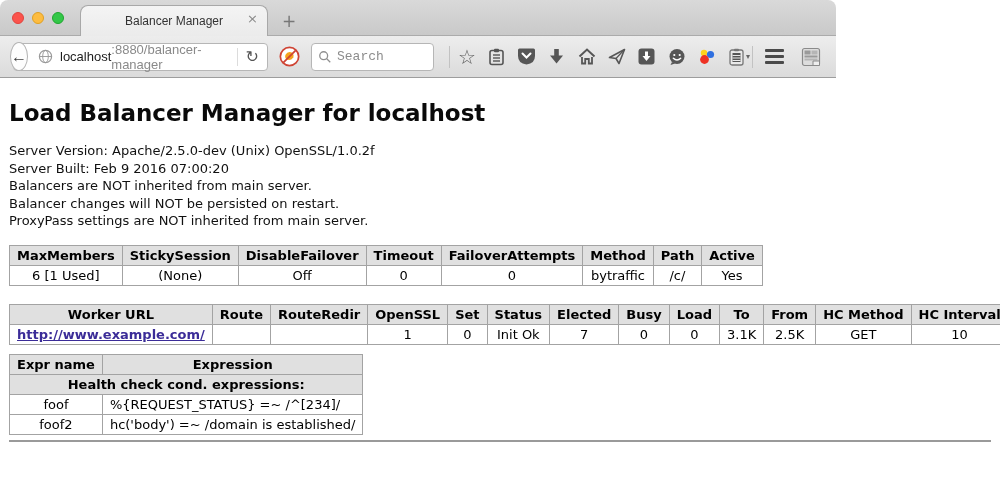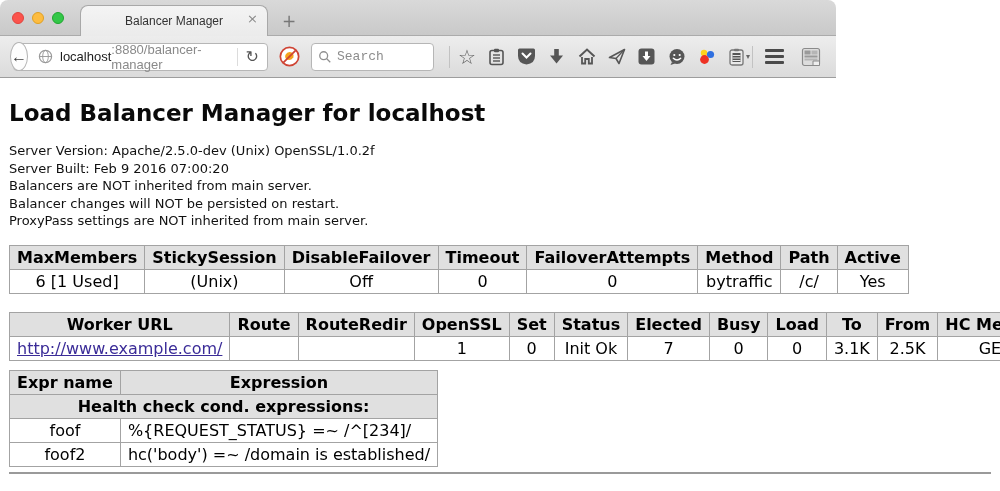--- a/index.html
+++ b/index.html
@@ -56,27 +56,27 @@
   .right-group { margin-left:auto; display:flex; align-items:center; }
   .hamburger { display:flex; flex-direction:column; gap:3px; margin:0 12px 0 10px; }
   .hamburger span { width:19px; height:3px; background:#4a4a4a; border-radius:1px; }
 
   
   .page { padding:0 9px; color:#000; }
   h1 { font-size:23px; font-weight:bold; margin:22px 0 16px 0; color:#0a0a0a; }
   .info div { font-size:13px; line-height:17.5px; color:#111; }
   .status-line { margin-top:20px; font-size:15px; font-weight:bold; }
   .status-line a { color:#3b2c98; }
-  table { border-collapse:collapse; font-size:16px; }
+  table { border-collapse:collapse; font-size:13px; }
   .tbl { margin-top:15px; }
   .tbl th, .tbl td { border:1px solid #a3a3a3; padding:2px 7px; text-align:center;
     white-space:nowrap; }
   .tbl th { background:#e0e0e0; font-weight:bold; }
   .tbl td.cell-left { text-align:left; }
-  .tbl a { color:#3b2c98; }
+  .tbl a { color:#3b2c98;font-weight:bold; }
   .worker-tbl { margin-top:18px; }
   .health-tbl { margin-top:9px; }
   hr { border:none; border-top:2px solid #9a9a9a; margin-top:5px; }
 </style>
 </head>
 <body>
 
 <div class="chrome">
 
   <div class="tabbar">
@@ -235,21 +235,21 @@
       <th>StickySession</th>
       <th>DisableFailover</th>
       <th>Timeout</th>
       <th>FailoverAttempts</th>
       <th>Method</th>
       <th>Path</th>
       <th>Active</th>
     </tr>
     <tr>
       <td>6 [1 Used]</td>
-      <td>(Unix)</td>
+      <td>(None)</td>
       <td>Off</td>
       <td>0</td>
       <td>0</td>
       <td>bytraffic</td>
       <td>/c/</td>
       <td>Yes</td>
     </tr>
   </tbody>
     </table>
 

